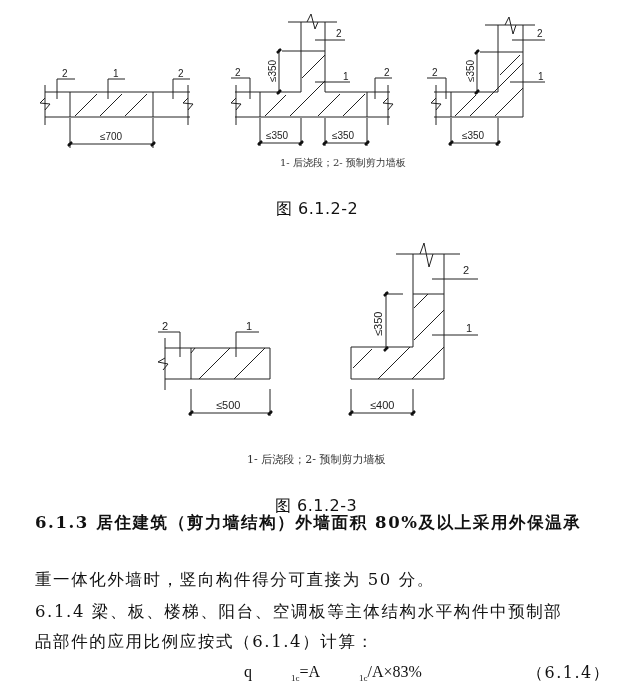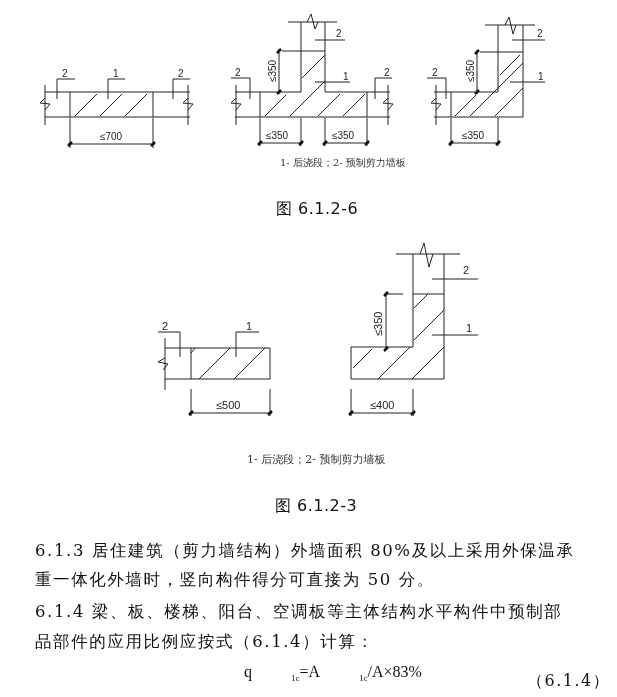--- a/index.html
+++ b/index.html
@@ -3,21 +3,21 @@
 <meta charset="utf-8">
 <style>
   html,body{margin:0;padding:0;background:#fff;}
   body{width:617px;height:697px;position:relative;overflow:hidden;font-family:"DejaVu Sans",sans-serif;color:#111;}
   svg{position:absolute;left:0;top:0;}
   .caption-small{position:absolute;font-size:10px;color:#333;font-family:"DejaVu Serif",serif;white-space:nowrap;}
   .fig-title{position:absolute;font-size:16px;color:#111;white-space:nowrap;letter-spacing:0.5px;}
   .para{position:absolute;left:35px;font-size:16.5px;color:#111;white-space:nowrap;letter-spacing:1.6px;font-family:"DejaVu Serif",serif;}
   .formula{position:absolute;top:663px;left:244px;font-size:16px;font-family:"Liberation Serif",serif;white-space:nowrap;}
   .formula sub{font-size:9px;margin-left:39px;}
-  .eqno{position:absolute;top:663px;left:527px;font-size:16px;font-family:"DejaVu Serif",serif;letter-spacing:1.5px;margin-top:8px;}
+  .eqno{position:absolute;top:663px;left:527px;font-size:16px;font-family:"DejaVu Serif",serif;letter-spacing:1.5px;}
   .dim{font-family:"Liberation Sans",sans-serif;font-size:10px;fill:#222;}
 </style>
 </head>
 <body>
 
 <svg width="617" height="697" viewBox="0 0 617 697">
   <defs>
     <clipPath id="c1">
         <rect x="70" y="92" width="83" height="26"></rect>
       </clipPath>
@@ -194,26 +194,26 @@
     <text x="216" y="409" font-size="11">≤500</text>
 
     <text x="463" y="274" font-size="11">2</text>
     <text x="466" y="332" font-size="11">1</text>
     <text transform="translate(382,336) rotate(-90)" font-size="11">≤350</text>
     <text x="370" y="409" font-size="11">≤400</text>
   </g>
 </svg>
 
 <div class="caption-small" style="left:280px;top:156px;">1- 后浇段；2- 预制剪力墙板</div>
-<div class="fig-title" style="left:276px;top:199px;">图 6.1.2-6</div>
+<div class="fig-title" style="left:276px;top:199px;">图 6.1.2-2</div>
 
 <div class="caption-small" style="left:247px;top:452px;font-size:11px;">1- 后浇段；2- 预制剪力墙板</div>
 <div class="fig-title" style="left:275px;top:496px;">图 6.1.2-3</div>
 
-<div class="para" style="top:540px;">6.1.3 居住建筑（剪力墙结构）外墙面积 80%及以上采用外保温承</div>
+<div class="para" style="top:512px;font-weight:bold;">6.1.3 居住建筑（剪力墙结构）外墙面积 80%及以上采用外保温承</div>
 <div class="para" style="top:569px;">重一体化外墙时，竖向构件得分可直接为 50 分。</div>
 <div class="para" style="top:601px;">6.1.4 梁、板、楼梯、阳台、空调板等主体结构水平构件中预制部</div>
 <div class="para" style="top:631px;">品部件的应用比例应按式（6.1.4）计算：</div>
 
 <div class="formula">
   <span>q</span><sub>1c</sub><span>=A</span><sub>1c</sub><span>/A×83%</span>
 </div>
 <div class="eqno">（6.1.4）</div>
 
 </body></html>

